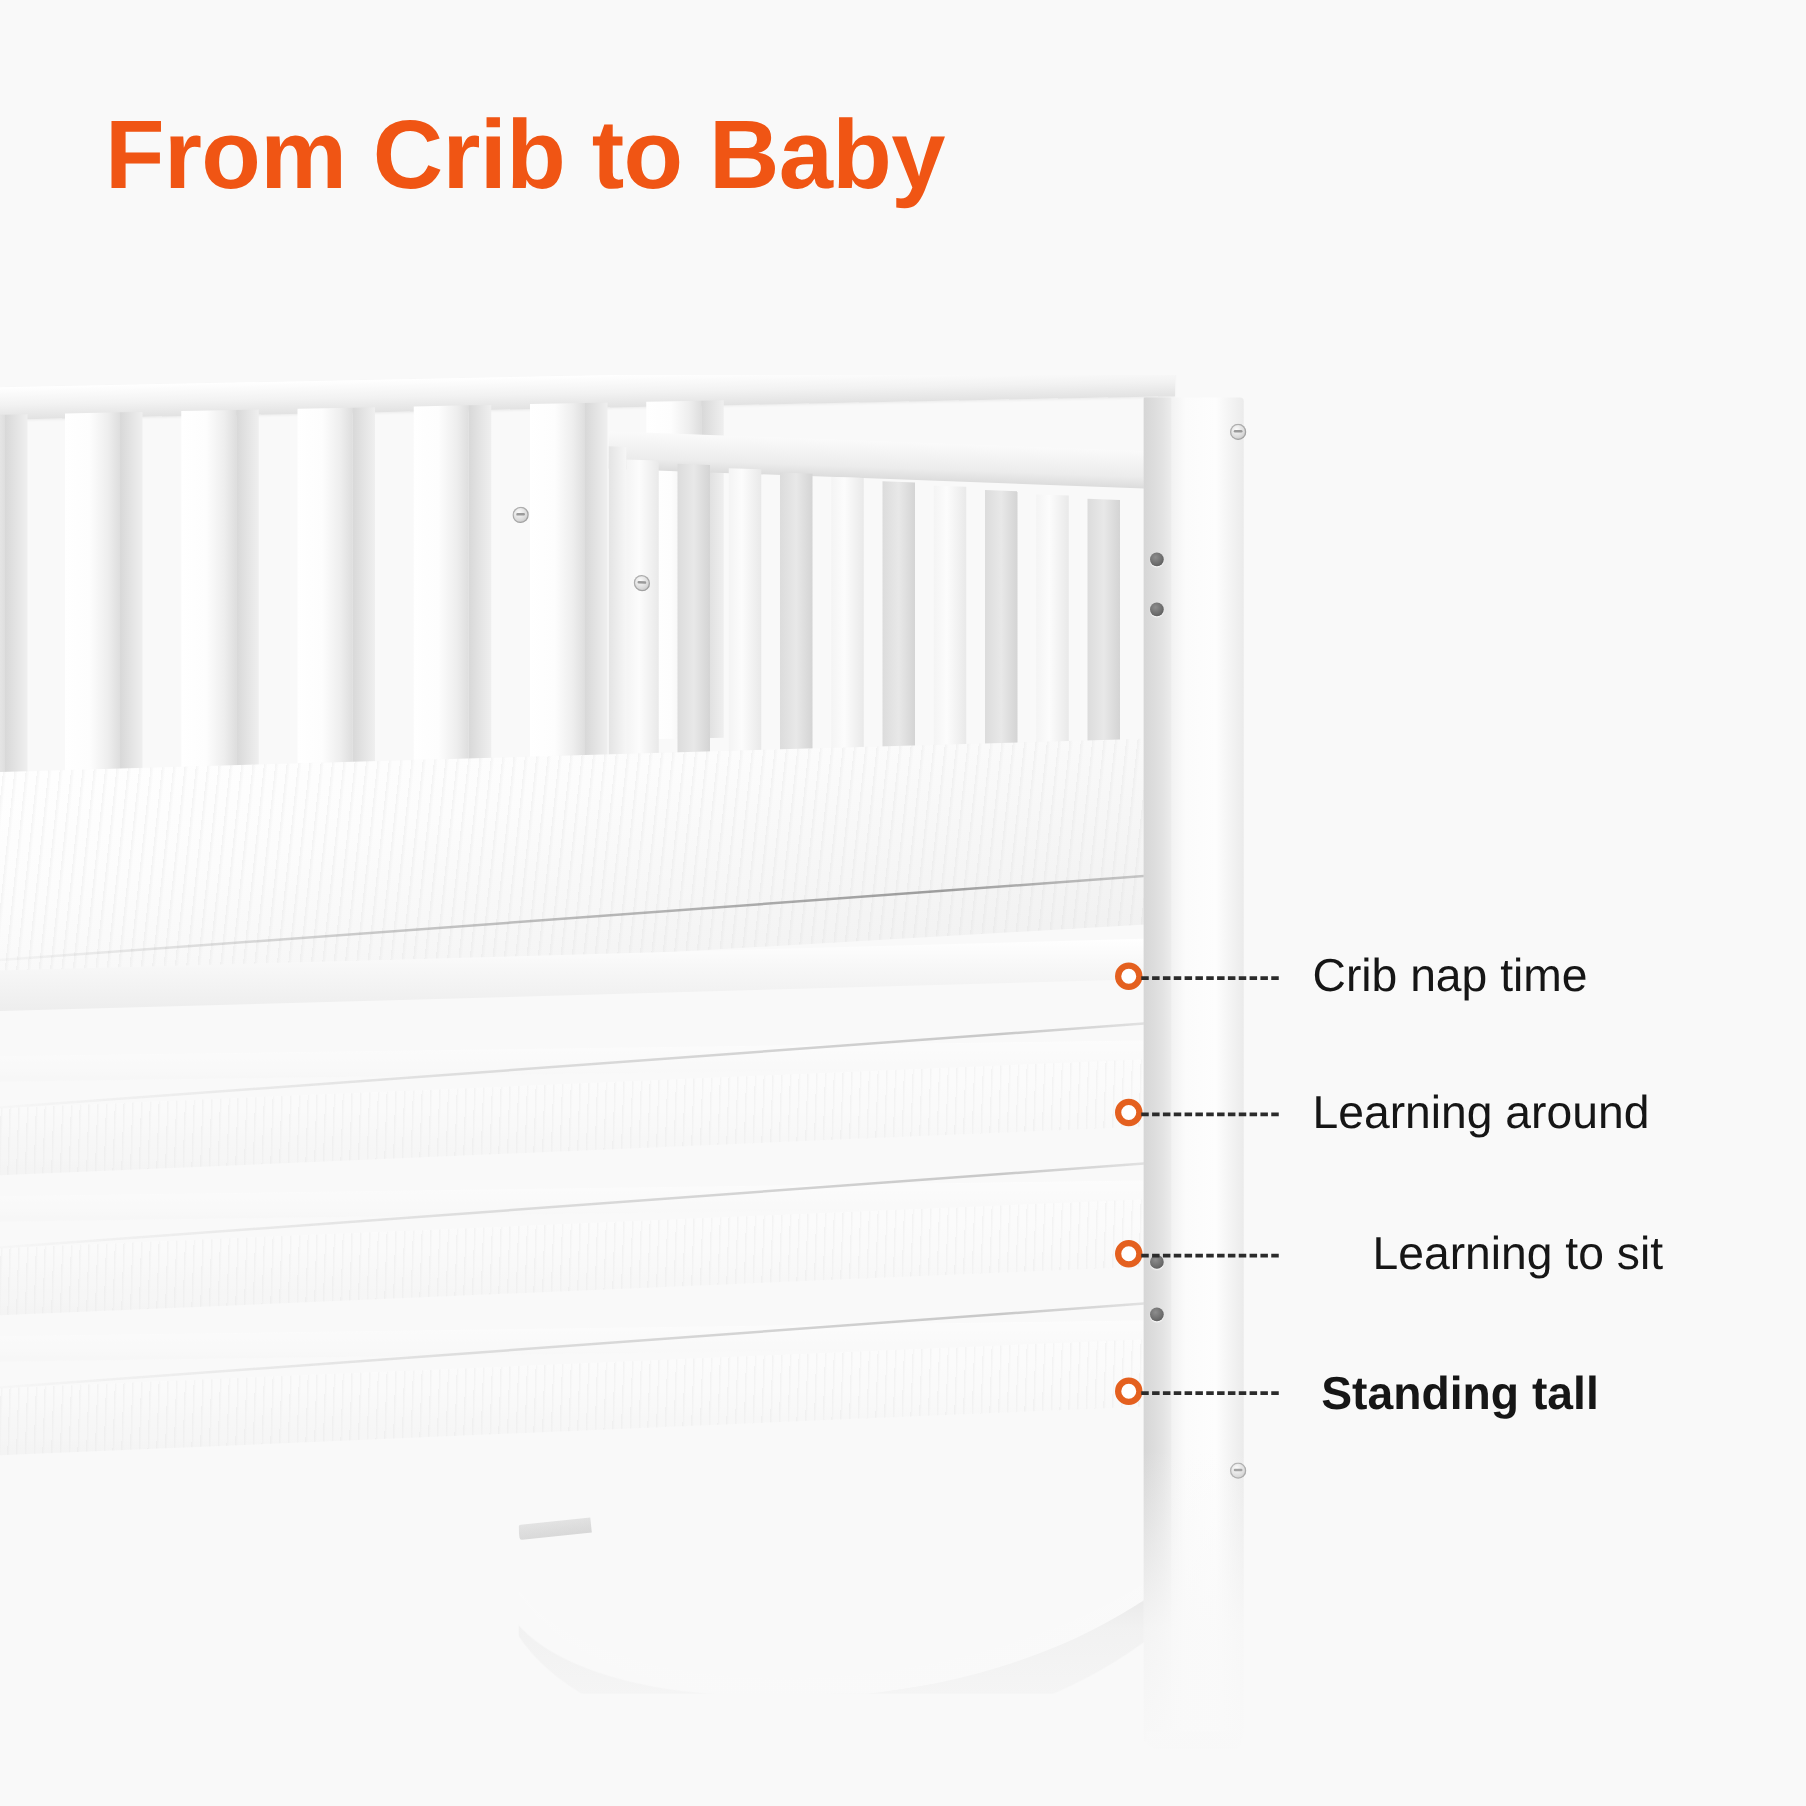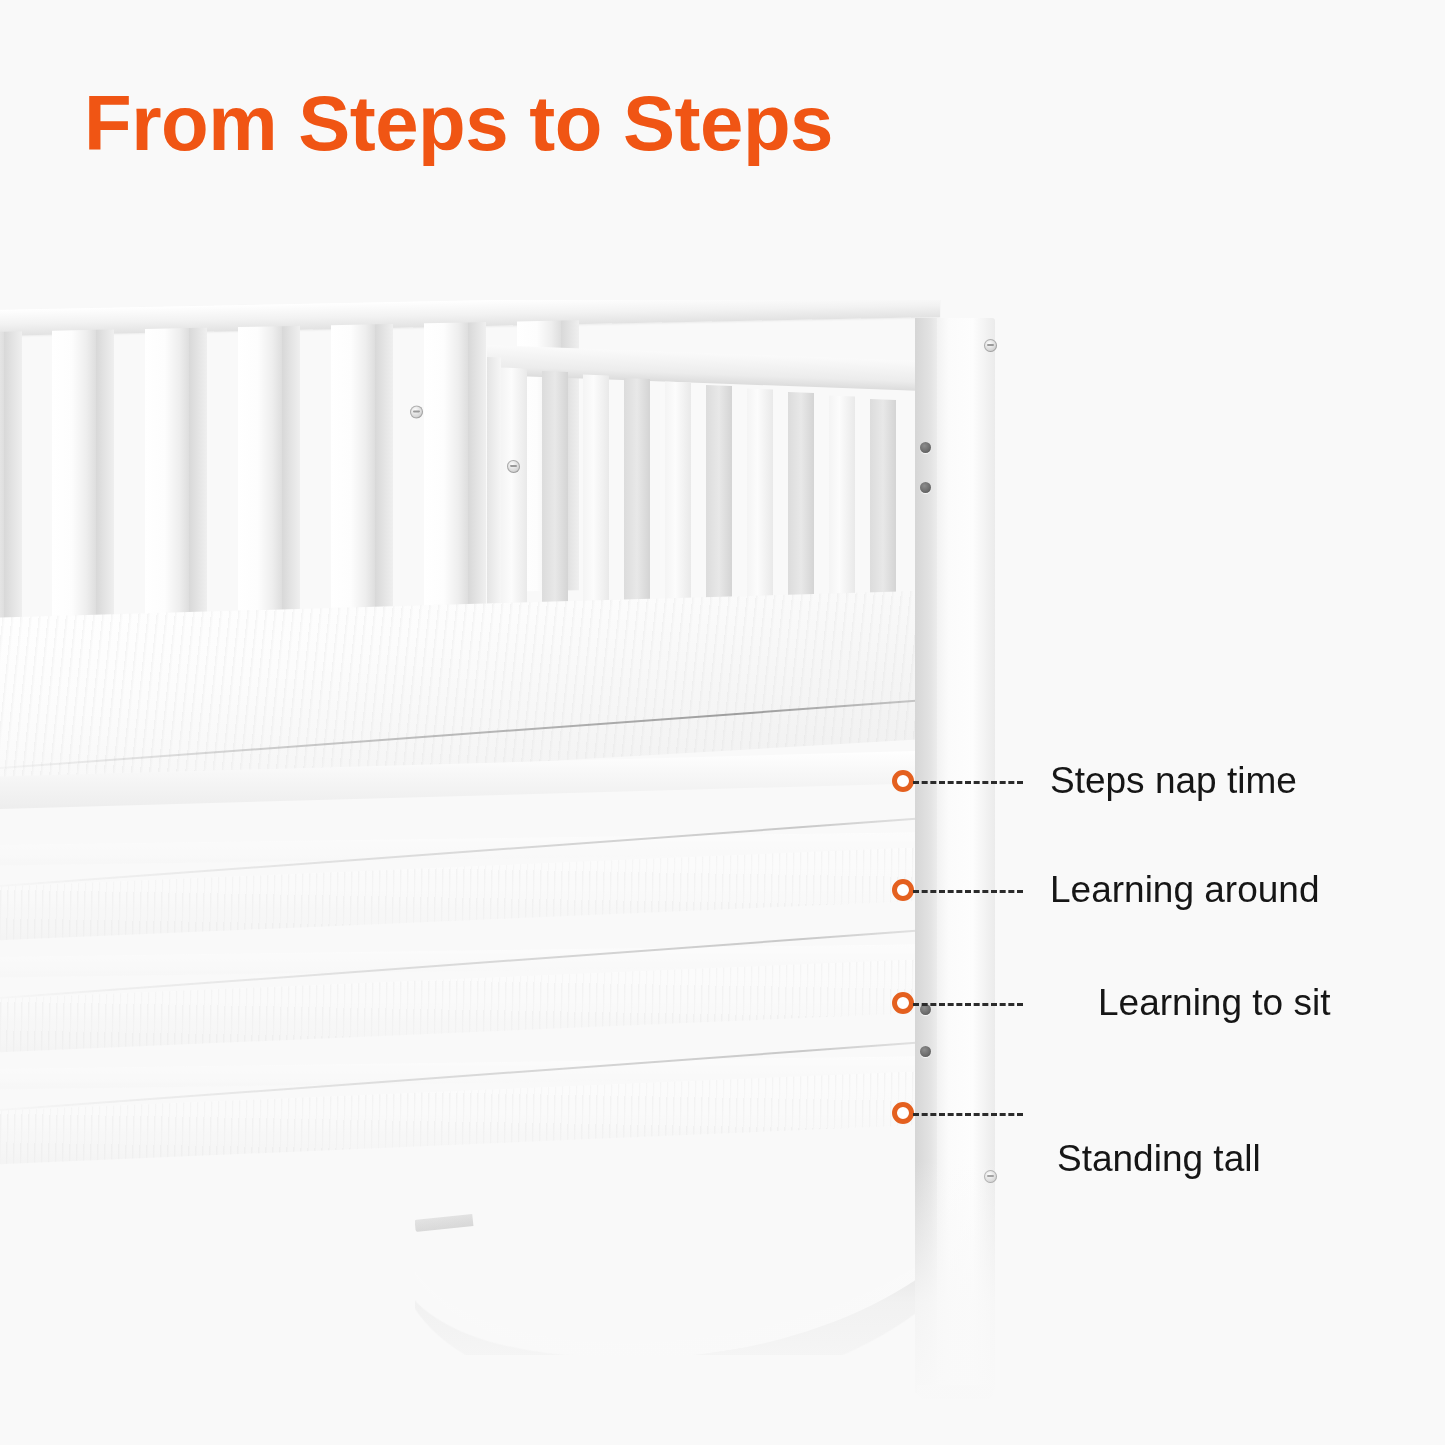--- a/index.html
+++ b/index.html
@@ -296,21 +296,21 @@
     color: #161616;
     white-space: nowrap;
     line-height: 1;
   }
 </style>
 </head>
 <body>
 
 <div id="page">
 
-  <div id="title">From Steps to Steps</div>
+  <div id="title">From Crib to Baby</div>
 
   <div id="photo">
 
     <div class="backrail">
       <div class="backrail-top"></div>
       <div class="backrail-slats">
         <div class="bslat" style="left:-30px;"></div>
         <div class="bslat" style="left:62px;"></div>
         <div class="bslat" style="left:155px;"></div>
         <div class="bslat" style="left:248px;"></div>
@@ -377,34 +377,34 @@
       <div class="screw" style="left:69px; top:852px;"></div>
       <div class="post-foot"></div>
     </div>
 
     <div class="floor-shadow"></div>
   </div>
 
   <div class="callout">
     <div class="marker" style="left:892px; top:770px;"></div>
     <div class="leader" style="left:913px; top:781px; width:110px;"></div>
-    <div class="callout-label" style="left:1050px; top:762px;">Steps nap time</div>
+    <div class="callout-label" style="left:1050px; top:762px;">Crib nap time</div>
   </div>
 
   <div class="callout">
     <div class="marker" style="left:892px; top:879px;"></div>
     <div class="leader" style="left:913px; top:890px; width:110px;"></div>
     <div class="callout-label" style="left:1050px; top:871px;">Learning around</div>
   </div>
 
   <div class="callout">
     <div class="marker" style="left:892px; top:992px;"></div>
     <div class="leader" style="left:913px; top:1003px; width:110px;"></div>
     <div class="callout-label" style="left:1050px; top:984px;margin-left:48px;">Learning to sit</div>
   </div>
 
   <div class="callout">
     <div class="marker" style="left:892px; top:1102px;"></div>
     <div class="leader" style="left:913px; top:1113px; width:110px;"></div>
-    <div class="callout-label" style="left:1057px; top:1140px;">Standing tall</div>
+    <div class="callout-label" style="left:1057px; top:1096px;font-weight:bold;">Standing tall</div>
   </div>
 
 </div>
 
 </body></html>

